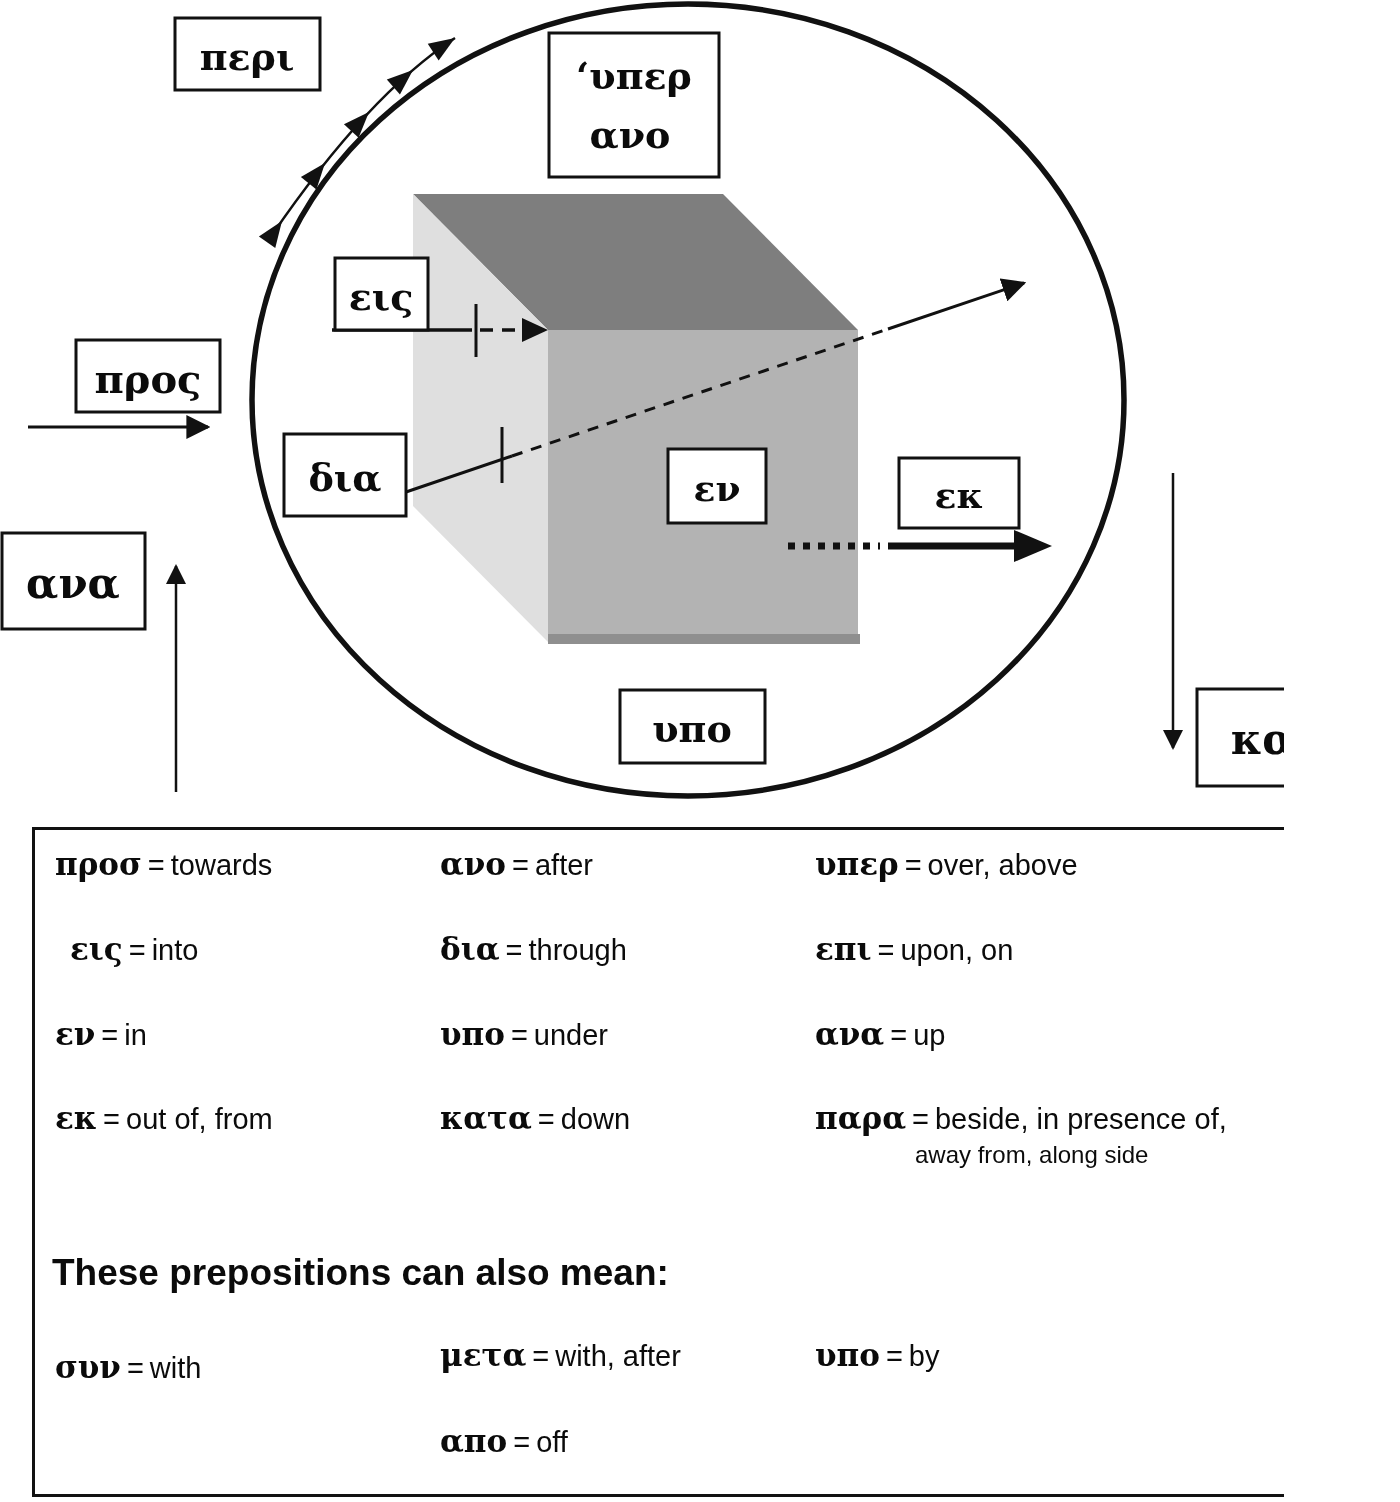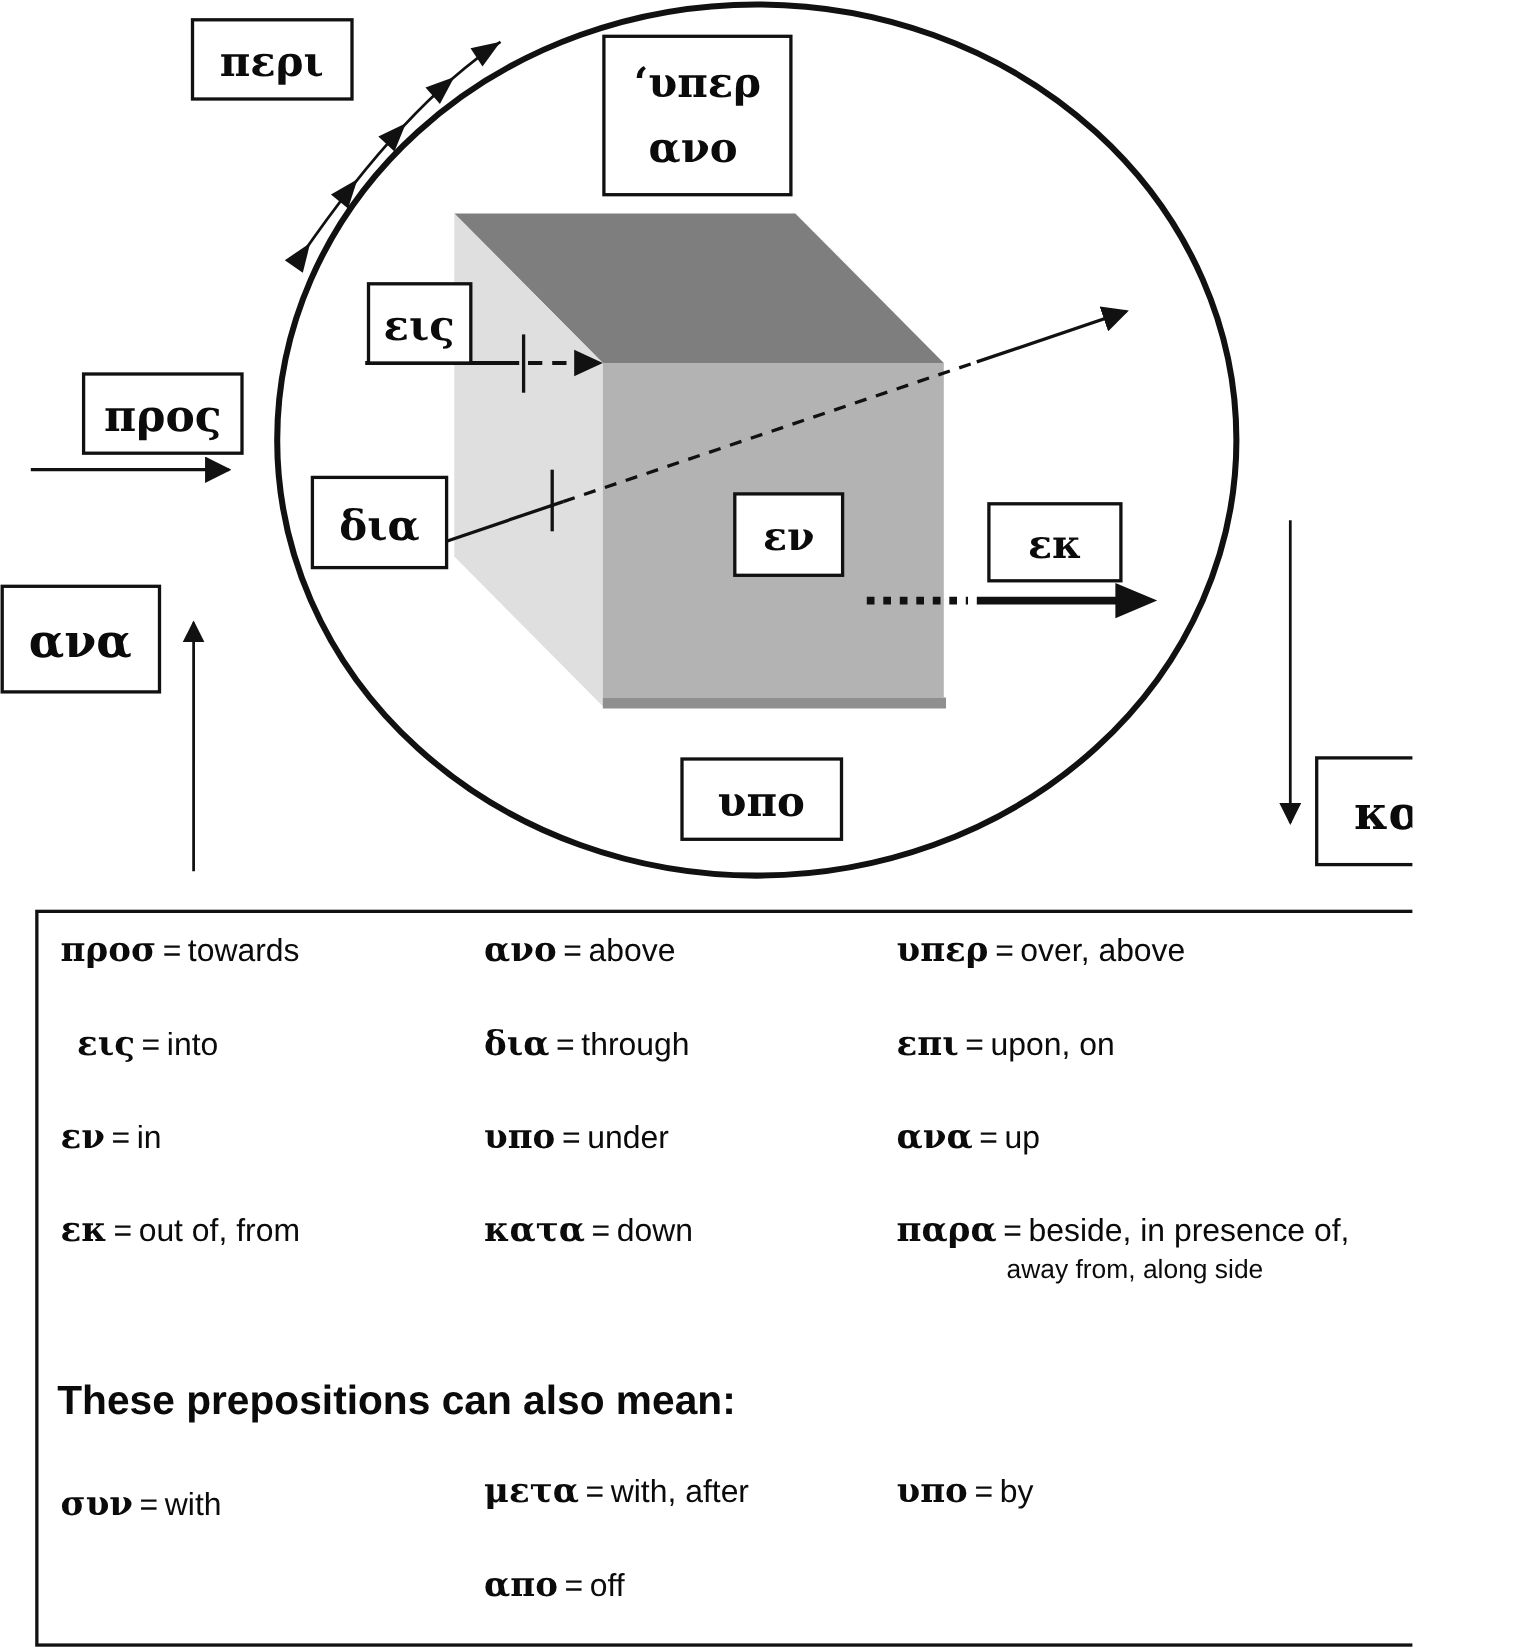--- a/index.html
+++ b/index.html
@@ -135,21 +135,21 @@
       <text class="boxlbl" x="1293" y="739" font-size="42">κατα</text>
     </g>
   </svg>
 
   <div class="legend-panel"></div>
 
   <div class="entry" style="left:55px;top:846px">
     <span class="gk">προσ</span><span class="eq">=</span><span class="en">towards</span>
   </div>
   <div class="entry" style="left:440px;top:846px">
-    <span class="gk">ανο</span><span class="eq">=</span><span class="en">above</span>
+    <span class="gk">ανο</span><span class="eq">=</span><span class="en">after</span>
   </div>
   <div class="entry" style="left:815px;top:846px">
     <span class="gk">υπερ</span><span class="eq">=</span><span class="en">over, above</span>
   </div>
 
   <div class="entry" style="left:70px;top:931px">
     <span class="gk">εις</span><span class="eq">=</span><span class="en">into</span>
   </div>
   <div class="entry" style="left:440px;top:931px">
     <span class="gk">δια</span><span class="eq">=</span><span class="en">through</span>

